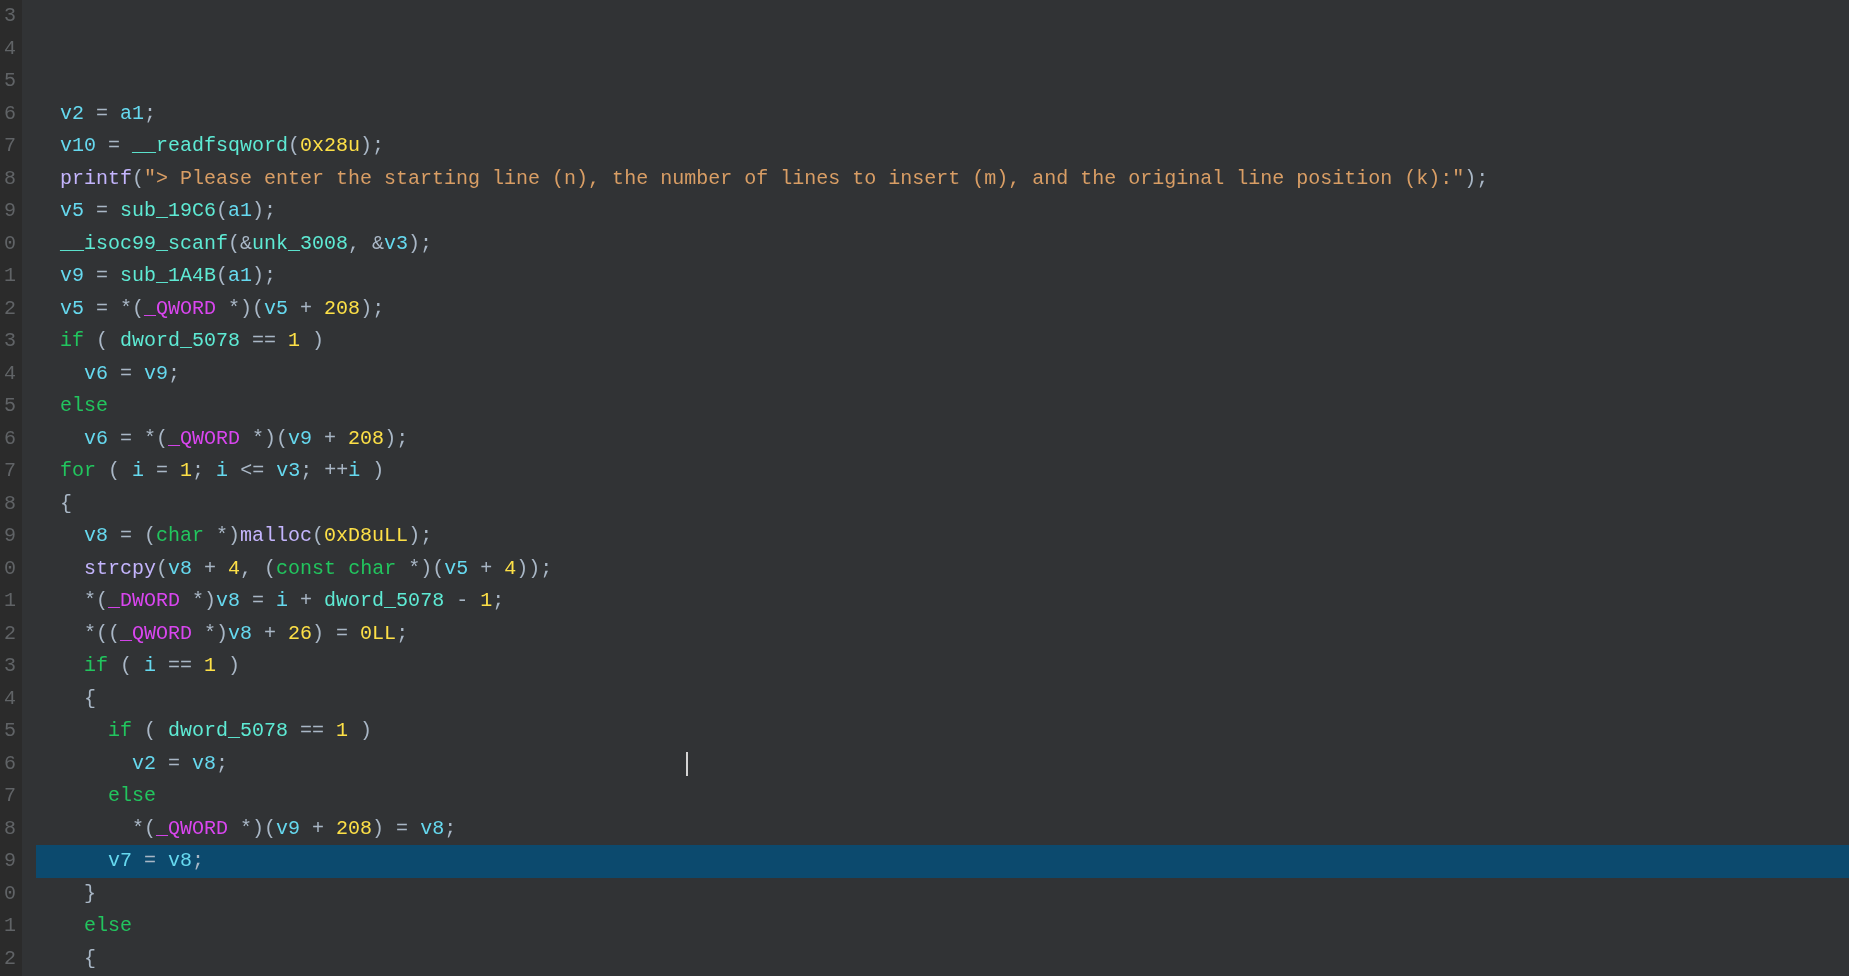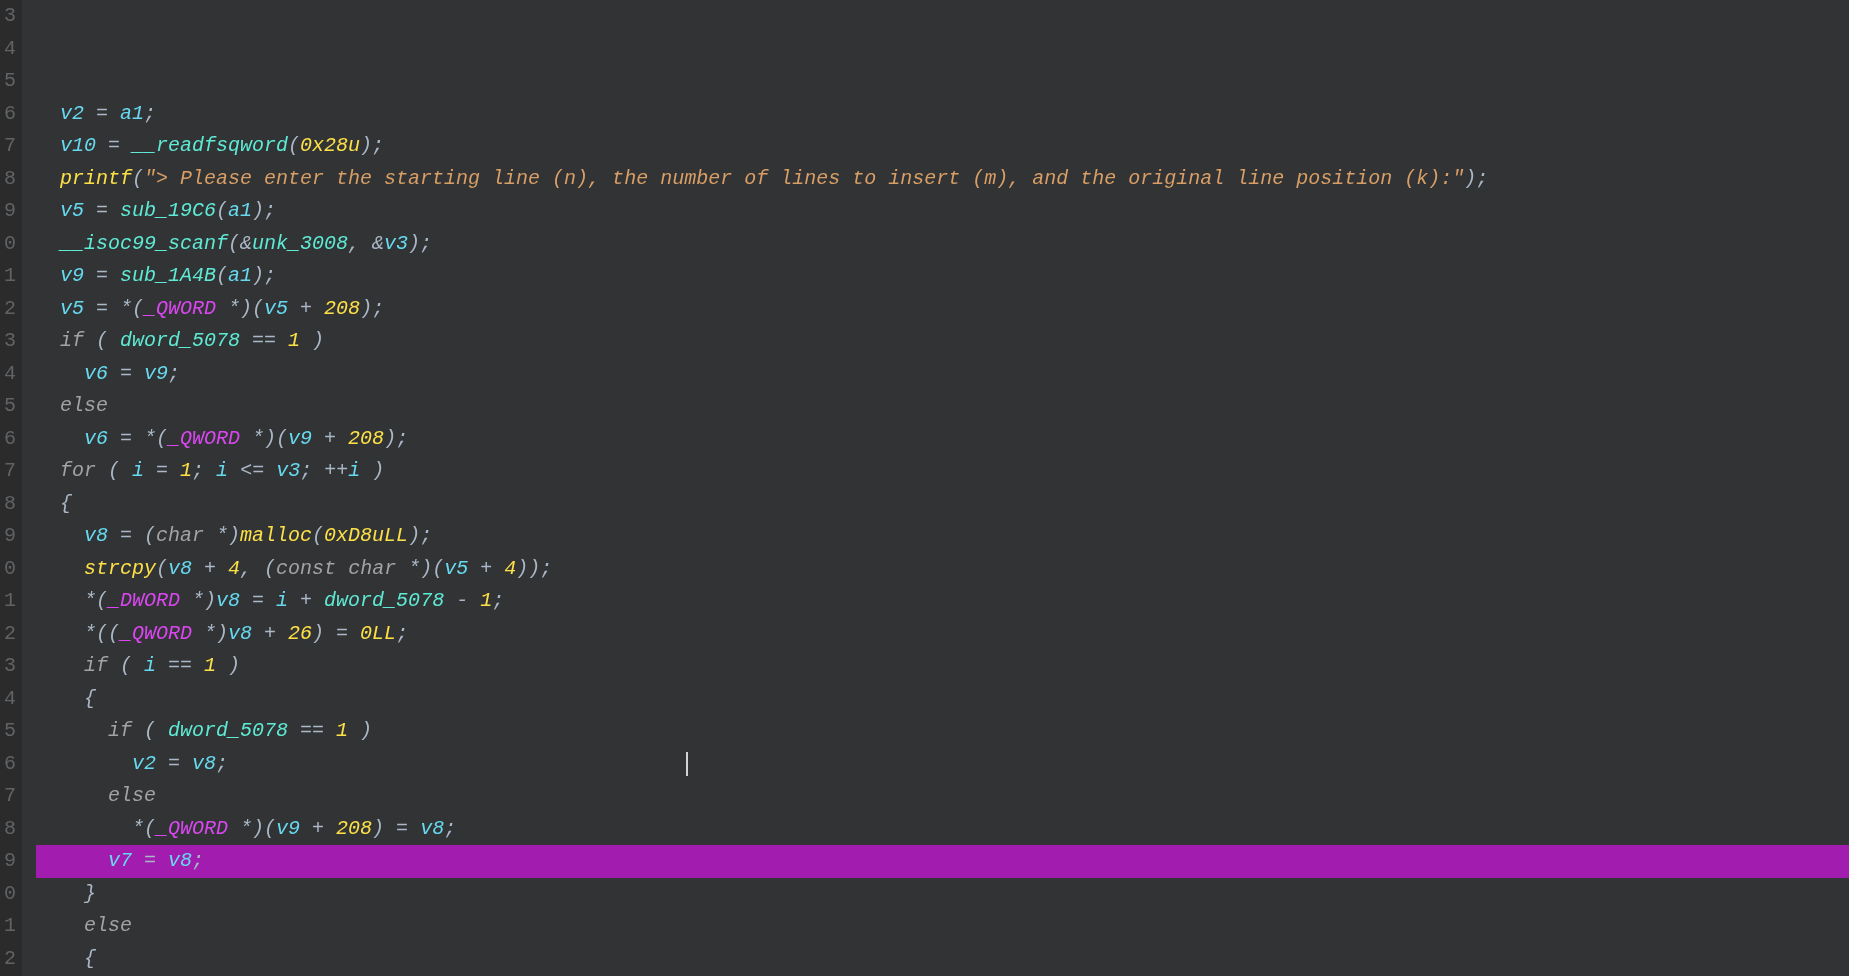--- a/index.html
+++ b/index.html
@@ -27,31 +27,30 @@
     font-size: 20px;
   }
   .gutter div { height: 32.5px; }
   .code {
     flex: 1;
     background: #313335;
     color: #a9b7c6;
     padding-left: 14px;
     position: relative;
     white-space: pre;
-    font-style: italic;
   }
   .line { height: 32.5px; display: block; }
-  .line.current { background: #a21caf; }
-  .kw  { color: #a3a3a3; }
+  .line.current { background: #0c4a6e; }
+  .kw  { color: #22c55e; }
   .num { color: #fde047; }
   .str { color: #d99e65; }      
   .typ { color: #d946ef; }      
   .var { color: #66d9ef; }
   .id  { color: #5eead4; }
-  .builtin { color: #fde047; }
+  .builtin { color: #c4b5fd; }
   .cursor {
     position: absolute;
     width: 2px;
     height: 24px;
     background: #d4d4d4;
     top: 752px;
     left: 664px;
   }
 </style>
 </head>

